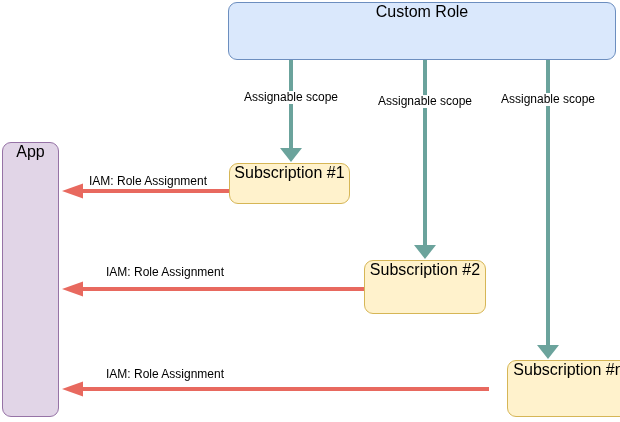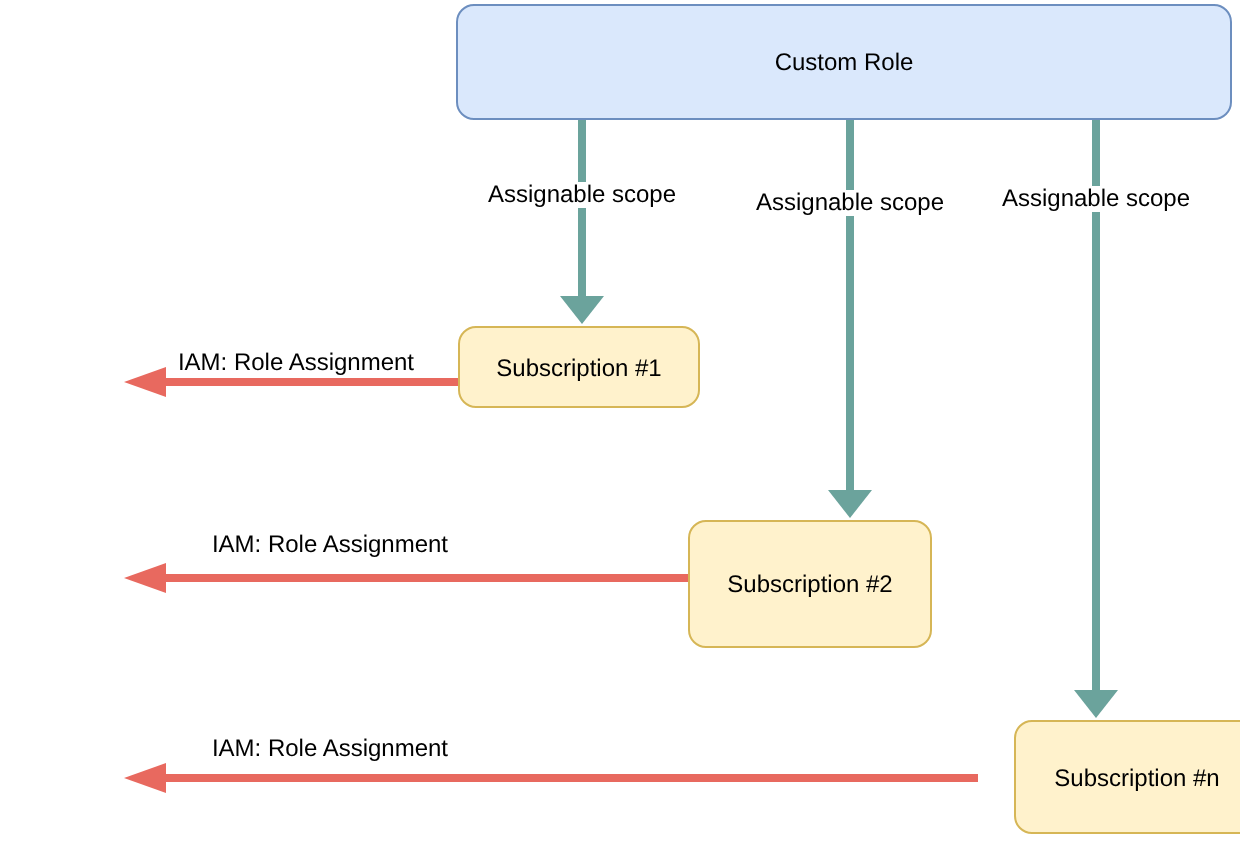--- a/index.html
+++ b/index.html
@@ -13,42 +13,41 @@
     width: 620px;
     height: 422px;
     background: var(--background, #ffffff);
     overflow: hidden;
   }
   .node {
     position: absolute;
     box-sizing: border-box;
     border-radius: 9px;
     display: flex;
-    align-items: center;
     justify-content: center;
-    font-size: 12px;
+    font-size: 16px;
     color: var(--label-text, #000000);
     text-align: center;
   }
   .node-custom-role {
     left: 228px; top: 2px; width: 388px; height: 58px;
     background: var(--custom-role-fill, #dae8fc);
     border: 1px solid var(--custom-role-stroke, #6c8ebf);
   }
   .node-app {
     left: 2px; top: 142px; width: 57px; height: 275px;
     background: var(--app-fill, #e1d5e7);
     border: 1px solid var(--app-stroke, #9673a6);
   }
   .node-sub {
     background: var(--subscription-fill, #fff2cc);
     border: 1px solid var(--subscription-stroke, #d6b656);
   }
   .node-sub1 { left: 229px; top: 163px; width: 121px; height: 41px; }
-  .node-sub2 { left: 344px; top: 260px; width: 122px; height: 64px; }
+  .node-sub2 { left: 364px; top: 260px; width: 122px; height: 54px; }
   .node-sub3 { left: 507px; top: 360px; width: 123px; height: 57px; }
 
   svg.edges {
     position: absolute;
     left: 0; top: 0;
     width: 620px; height: 422px;
     pointer-events: none;
   }
   .edge-scope { stroke: var(--scope-arrow, #6ba39c); stroke-width: 4; fill: none; }
   .head-scope { fill: var(--scope-arrow, #6ba39c); stroke: none; }
@@ -96,20 +95,23 @@
     <polygon class="head-iam" points="83,281.5 83,296.5 62,289"></polygon>
 
     <line class="edge-iam" x1="489" y1="389" x2="83" y2="389"></line>
     <polygon class="head-iam" points="83,381.5 83,396.5 62,389"></polygon>
   </svg>
 
   <div class="node node-custom-role">
     <span>Custom Role</span>
   </div>
 
+  <div class="node node-app">
+    <span>App</span>
+  </div>
 
   <div class="node node-sub node-sub1">
     <span>Subscription #1</span>
   </div>
 
   <div class="node node-sub node-sub2">
     <span>Subscription #2</span>
   </div>
 
   <div class="node node-sub node-sub3">

